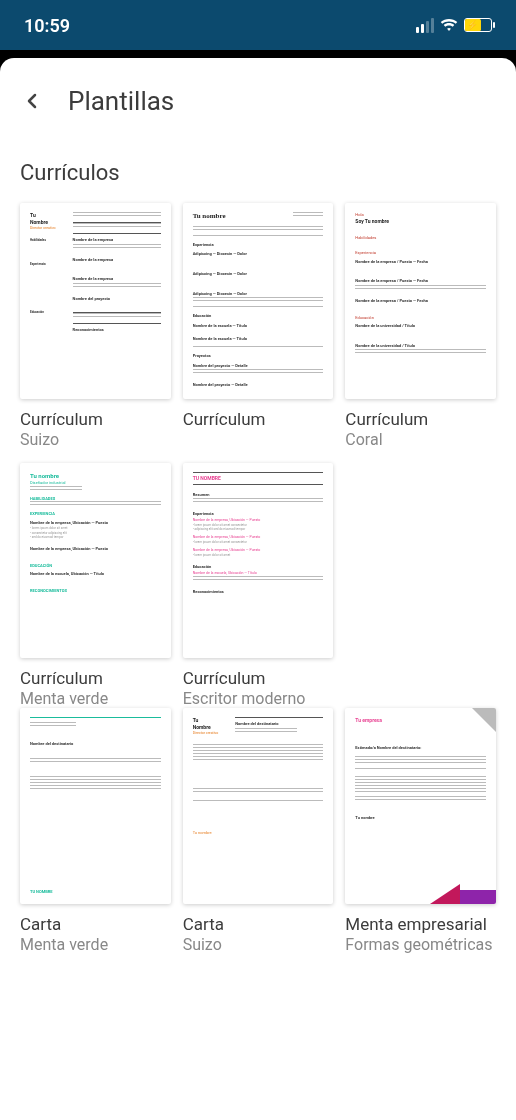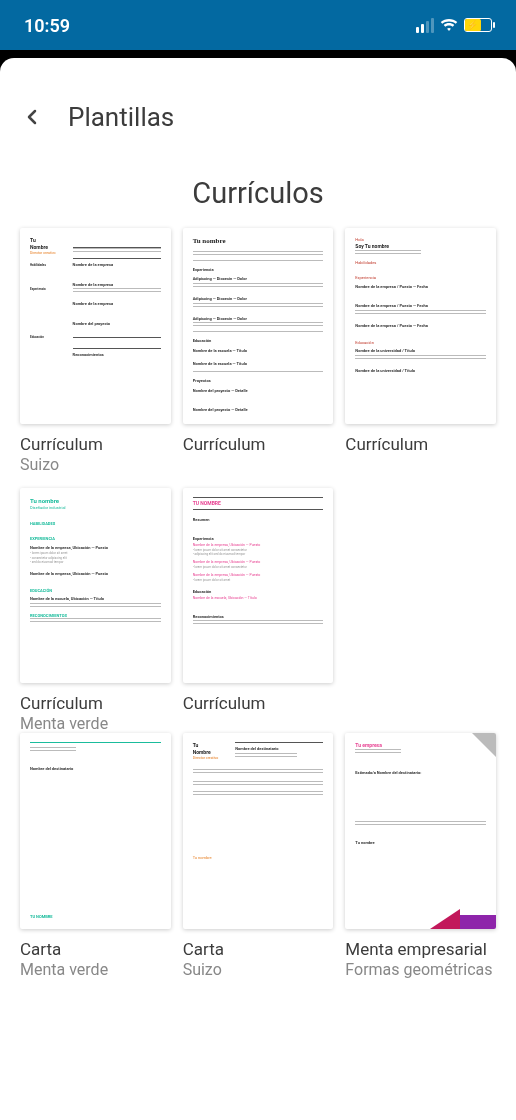--- a/index.html
+++ b/index.html
@@ -5,21 +5,21 @@
     * { margin: 0; padding: 0; box-sizing: border-box; }
     body {
       font-family: -apple-system, BlinkMacSystemFont, "Segoe UI", Roboto, sans-serif;
       background: #000;
       width: 516px;
       height: 1120px;
       overflow: hidden;
     }
     .status-bar {
       height: 50px;
-      background: #0369a1;
+      background: #0c4a6e;
       color: #fff;
       display: flex;
       justify-content: space-between;
       align-items: center;
       padding: 0 24px;
       font-size: 18px;
       font-weight: 600;
     }
     .status-right { display: flex; align-items: center; gap: 6px; }
     .signal-bars { display: inline-flex; align-items: flex-end; gap: 2px; }
@@ -40,35 +40,34 @@
     }
     .battery-fill { width: 60%; height: 100%; background: #ffd60a; border-radius: 1.5px; display:flex; align-items:center; justify-content:center; }
     .bolt { font-size: 9px; color:#000; line-height:1; }
 
     .sheet {
       background: #fff;
       border-radius: 14px 14px 0 0;
       height: calc(100% - 58px);
       margin-top: 8px;
       overflow-y: auto;
-      padding: 16px 20px 20px;
+      padding: 0 20px 20px;
     }
     .header {
       display: flex;
       align-items: center;
       gap: 24px;
       padding: 28px 0 10px;
     }
     .back-chevron { width: 24px; height: 24px; color: #444; }
     .header-title { font-size: 26px; font-weight: 400; color: #3c3c3c; }
 
     .section-title {
-      font-size: 29px; font-weight: 400; color: #3c3c3c;
+      font-size: 22px; font-weight: 400; color: #3c3c3c;
       padding: 34px 0 18px;
-      text-align: center;
     }
 
     .template-grid {
       display: grid;
       grid-template-columns: repeat(3, 1fr);
       gap: 14px 12px;
     }
     .template-item { display: flex; flex-direction: column; }
     .thumb {
       width: 100%;
@@ -258,20 +257,21 @@
         <div class="t-text-block-sm"></div>
         <div class="t-gap"></div>
         <div class="t-red" style="font-size:4px">Educación</div>
         <div class="t-sect-head">Nombre de la universidad / Título</div>
         <div class="t-text-block-sm"></div>
         <div class="t-gap"></div>
         <div class="t-sect-head">Nombre de la universidad / Título</div>
         <div class="t-text-block-sm"></div>
       </div>
       <div class="template-title">Currículum</div>
+      <div class="template-subtitle">Coral</div>
     </div>
 
     <div class="template-item">
       <div class="thumb">
         <div class="t-name t-teal" style="font-size:6px">Tu nombre</div>
         <div class="t-teal" style="font-size:4px">Diseñador industrial</div>
         <div class="t-text-block-sm" style="width:40%"></div>
         <div class="t-gap"></div>
         <div class="t-teal" style="font-size:4px; font-weight:bold">HABILIDADES</div>
         <div class="t-text-block-sm"></div>
@@ -317,20 +317,21 @@
         <div class="t-text" style="font-size:3px">• lorem ipsum dolor sit amet</div>
         <div class="t-gap"></div>
         <div class="t-sect-head">Educación</div>
         <div class="t-pink" style="font-size:3.5px">Nombre de la escuela, Ubicación — Título</div>
         <div class="t-text-block-sm"></div>
         <div class="t-gap"></div>
         <div class="t-sect-head">Reconocimientos</div>
         <div class="t-text-block-sm"></div>
       </div>
       <div class="template-title">Currículum</div>
+      <div class="template-subtitle">Escritor moderno</div>
     </div>
 
   </div>
 
   <div class="template-grid">
 
     <div class="template-item">
       <div class="thumb">
         <div class="t-green-bar"></div>
         <div class="t-gap"></div>

